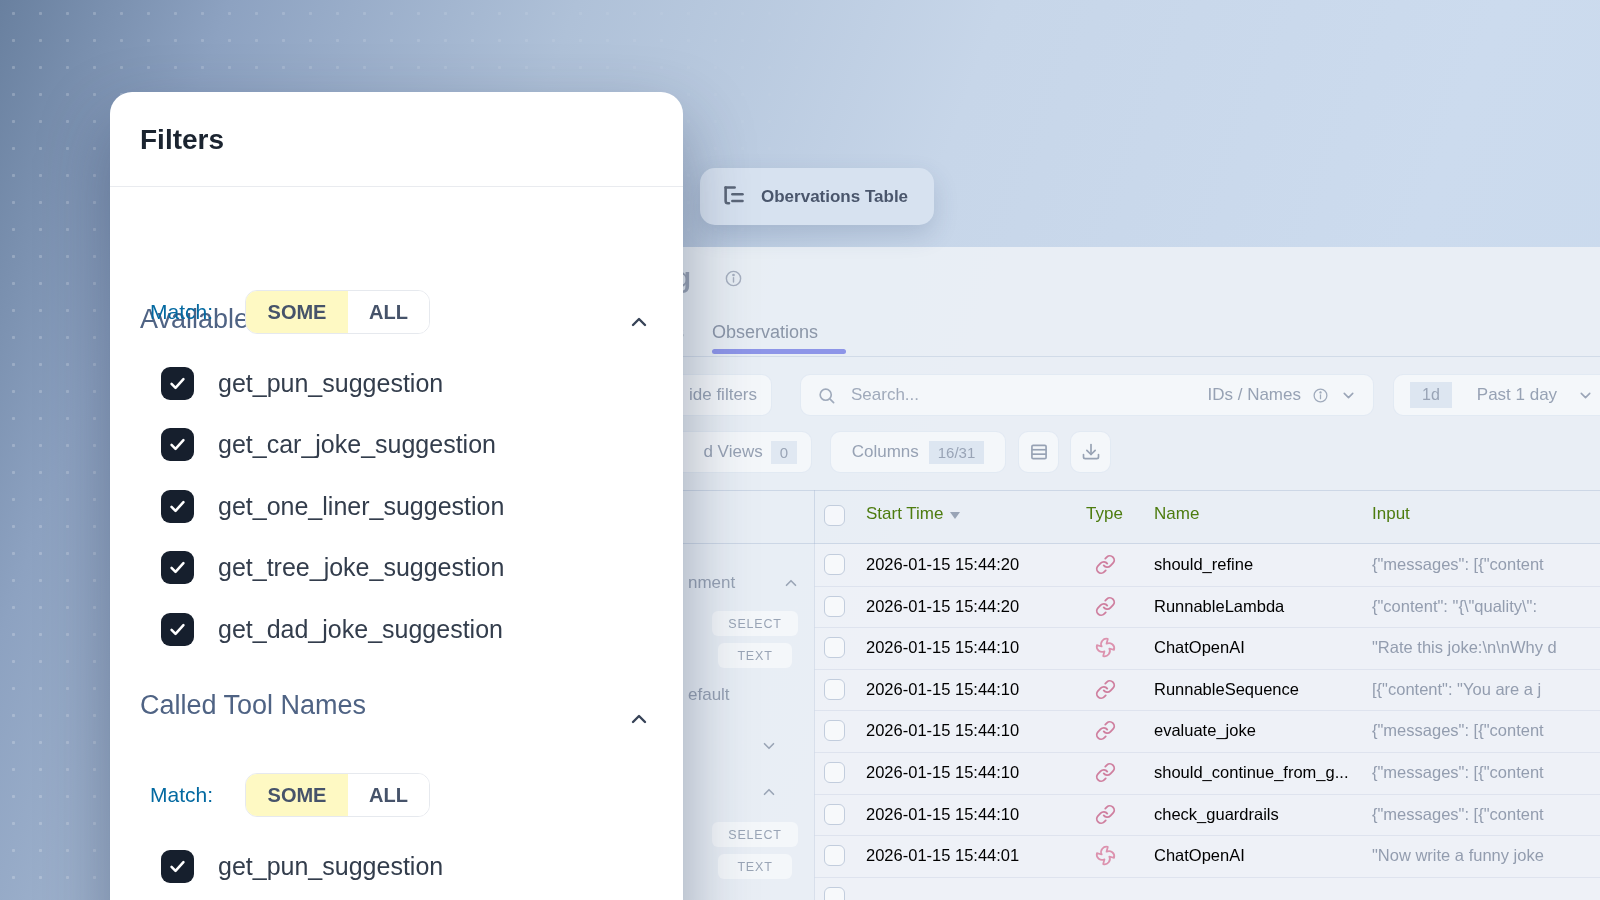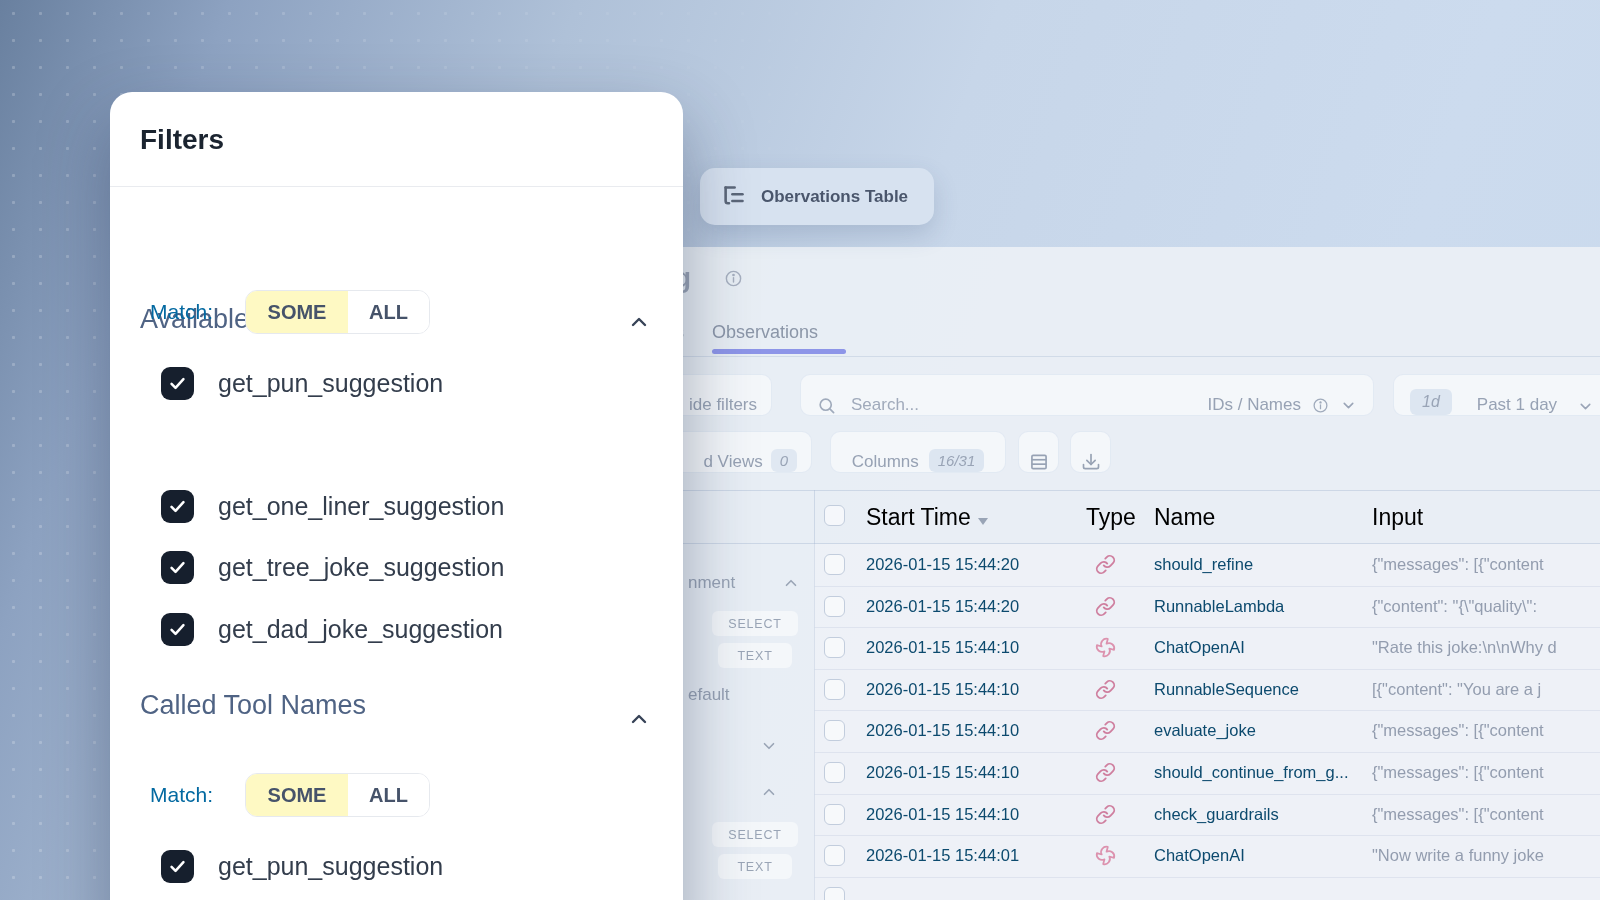--- a/index.html
+++ b/index.html
@@ -23,36 +23,36 @@
     background:rgba(233,238,245,.97);z-index:10;
   }
   .page-title{position:absolute;left:2px;top:16px;font-size:27px;font-weight:700;color:#9ba5b6;}
   .muted{color:#97a2b4;}
   .tab{position:absolute;top:75px;font-size:18px;font-weight:500;color:#8b96a8;}
   .tab-underline{position:absolute;left:56px;top:102px;width:134px;height:5px;border-radius:3px;background:#8d95e8;}
   .tabs-border{position:absolute;left:0;right:0;top:109px;height:1px;background:rgba(165,182,210,.35);}
   .ctl{
     position:absolute;height:42px;border-radius:10px;box-sizing:border-box;
     background:rgba(255,255,255,.5);border:1px solid rgba(224,232,242,.9);
-    display:flex;align-items:flex-end;font-size:17px;color:#97a2b4;
-  }
-  .badge{background:#dde6f1;border-radius:6px;padding:3px 9px;font-size:15px;color:#99a4b6;font-style:italic;}
+    display:flex;align-items:center;font-size:17px;color:#97a2b4;
+  }
+  .badge{background:#dde6f1;border-radius:0;padding:3px 9px;font-size:15px;color:#99a4b6;}
   .icon-btn{justify-content:center;width:41px;}
   
   .vline{position:absolute;width:1px;background:rgba(170,186,212,.45);}
   .hline{position:absolute;height:1px;background:rgba(170,186,212,.45);left:0;right:0;}
-  .th{position:absolute;font-size:23px;font-weight:500;color:#000000;white-space:nowrap;}
+  .th{position:absolute;font-size:17px;font-weight:500;color:#4d7c0f;white-space:nowrap;}
   .sort-tri{display:inline-block;width:0;height:0;border-left:5px solid transparent;border-right:5px solid transparent;border-top:7px solid #99a4b6;margin-left:7px;}
   .cb{
     position:absolute;width:21px;height:21px;border-radius:6px;box-sizing:border-box;
     border:1.5px solid #c2cddd;background:rgba(255,255,255,.55);
   }
   .trow{position:absolute;left:158px;right:0;height:41.6px;background:rgba(255,255,255,.22);border-bottom:1px solid rgba(176,191,214,.4);}
   .trow .rcb{top:10px;left:10px;}
-  .rcell{position:absolute;top:0;line-height:41.6px;font-size:16.5px;color:#0c4a6e;white-space:nowrap;}
+  .rcell{position:absolute;top:0;line-height:41.6px;font-size:16.5px;color:#000000;white-space:nowrap;}
   .rtime{left:52px;}
   .rtype{left:281px;top:10px;position:absolute;}
   .rname{left:340px;}
   .rinput{left:558px;color:#939daf;}
   
   .frag-badge{
     position:absolute;height:25px;border-radius:6px;background:rgba(255,255,255,.5);
     font-size:12.5px;letter-spacing:.8px;color:#9aa5b6;display:flex;align-items:center;justify-content:center;
   }
   
@@ -352,20 +352,28 @@
   </div>
 
   <div class="fitem" style="top:274.5px">
     <span class="fcb">
       <svg width="19" height="19" viewBox="0 0 24 24" fill="none" stroke="#ffffff" stroke-width="3.2" stroke-linecap="round" stroke-linejoin="round">
           <polyline points="4.5 12.5 9.5 17.5 19.5 6.5"></polyline>
         </svg>
     </span>
     <label>get_pun_suggestion</label>
   </div>
+  <div class="fitem" style="top:336px">
+    <span class="fcb">
+      <svg width="19" height="19" viewBox="0 0 24 24" fill="none" stroke="#ffffff" stroke-width="3.2" stroke-linecap="round" stroke-linejoin="round">
+          <polyline points="4.5 12.5 9.5 17.5 19.5 6.5"></polyline>
+        </svg>
+    </span>
+    <label>get_car_joke_suggestion</label>
+  </div>
   <div class="fitem" style="top:397.5px">
     <span class="fcb">
       <svg width="19" height="19" viewBox="0 0 24 24" fill="none" stroke="#ffffff" stroke-width="3.2" stroke-linecap="round" stroke-linejoin="round">
           <polyline points="4.5 12.5 9.5 17.5 19.5 6.5"></polyline>
         </svg>
     </span>
     <label>get_one_liner_suggestion</label>
   </div>
   <div class="fitem" style="top:520.5px">
     <span class="fcb">

